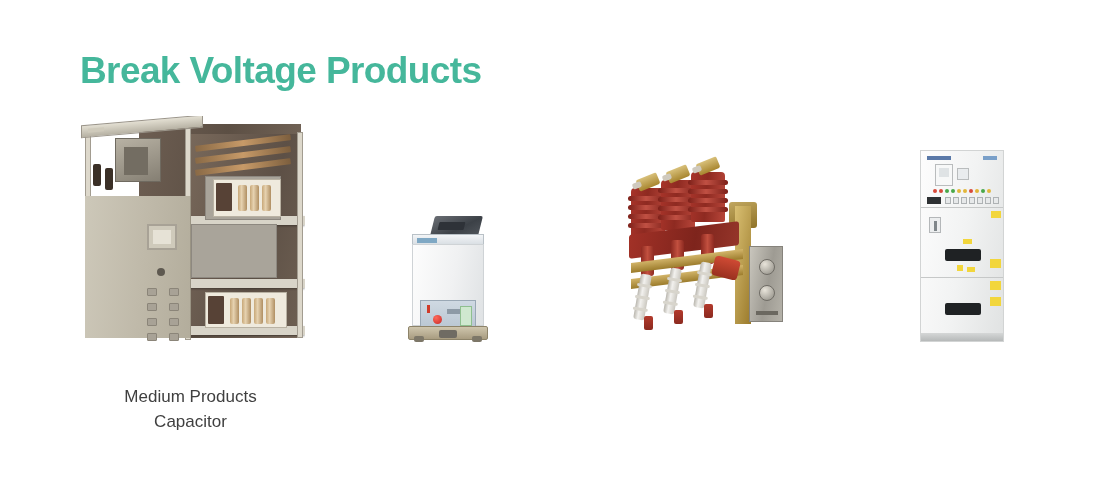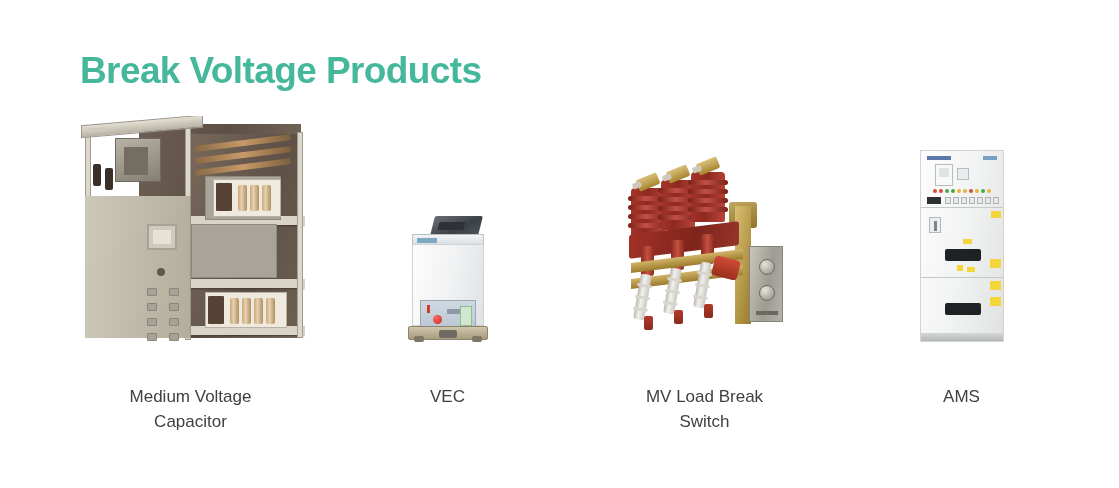--- a/index.html
+++ b/index.html
@@ -475,21 +475,21 @@
               <i></i>
               <i></i>
               <i></i>
               <i></i>
               <i></i>
             </div>
           </div>
         </div>
       </div>
       <div class="caption" style="color: rgb(63, 63, 63);">
-        <span>Medium Voltage</span>
+        <span>Medium Products</span>
         <br>
         <span>Capacitor</span>
       </div>
     </div>
 
     <div class="product">
       <div class="thumb-wrap">
         <div class="vec-photo">
           <div class="top-mech"></div>
           <div class="top-strip">
@@ -500,23 +500,20 @@
             <span class="tick"></span>
             <span class="bar"></span>
             <span class="red"></span>
             <span class="green"></span>
           </div>
           <div class="base"></div>
           <div class="wheel w1"></div>
           <div class="wheel w2"></div>
         </div>
       </div>
-      <div class="caption" style="color: rgb(63, 63, 63);">
-        <span>VEC</span>
-      </div>
     </div>
 
     <div class="product">
       <div class="thumb-wrap">
         <div class="lbs-photo">
           <div class="sidetop"></div>
           <div class="sidepost"></div>
 
           <div class="pole p1">
             <div class="bush">
@@ -576,25 +573,20 @@
           <div class="foot f1"></div>
           <div class="foot f2"></div>
           <div class="foot f3"></div>
 
           <div class="mechbox">
             <span class="dial d1"></span>
             <span class="dial d2"></span>
             <span class="txt"></span>
           </div>
         </div>
-      </div>
-      <div class="caption" style="color: rgb(63, 63, 63);">
-        <span>MV Load Break</span>
-        <br>
-        <span>Switch</span>
       </div>
     </div>
 
     <div class="product">
       <div class="thumb-wrap">
         <div class="ams-photo">
           <div class="brand"></div>
           <div class="brand2"></div>
           <div class="meter"></div>
           <div class="disp"></div>
@@ -628,19 +620,16 @@
           <div class="ylbl y1"></div>
           <div class="ylbl y2"></div>
           <div class="ylbl y3"></div>
           <div class="ylbl y4"></div>
           <div class="ylbl y5"></div>
           <div class="ylbl y6"></div>
           <div class="ylbl y7"></div>
           <div class="base"></div>
         </div>
       </div>
-      <div class="caption" style="color: rgb(63, 63, 63);">
-        <span>AMS</span>
-      </div>
     </div>
 
   </div>
 </div>
 
 </body></html>

